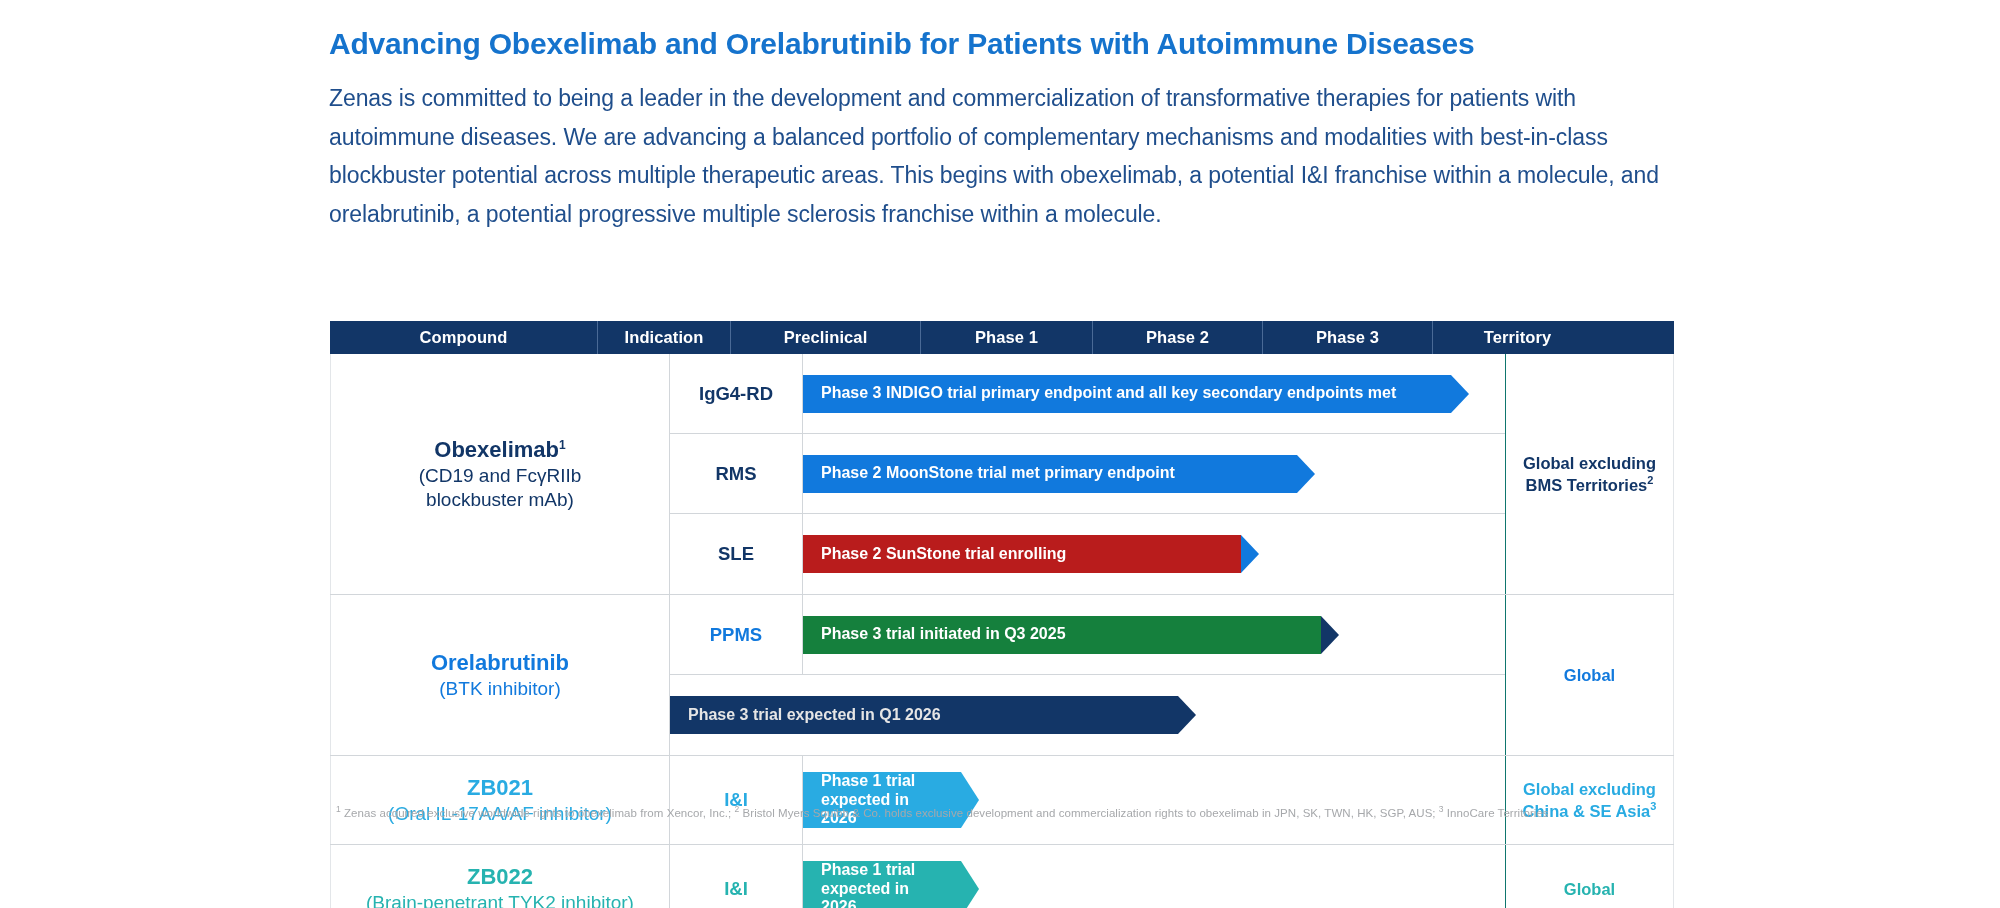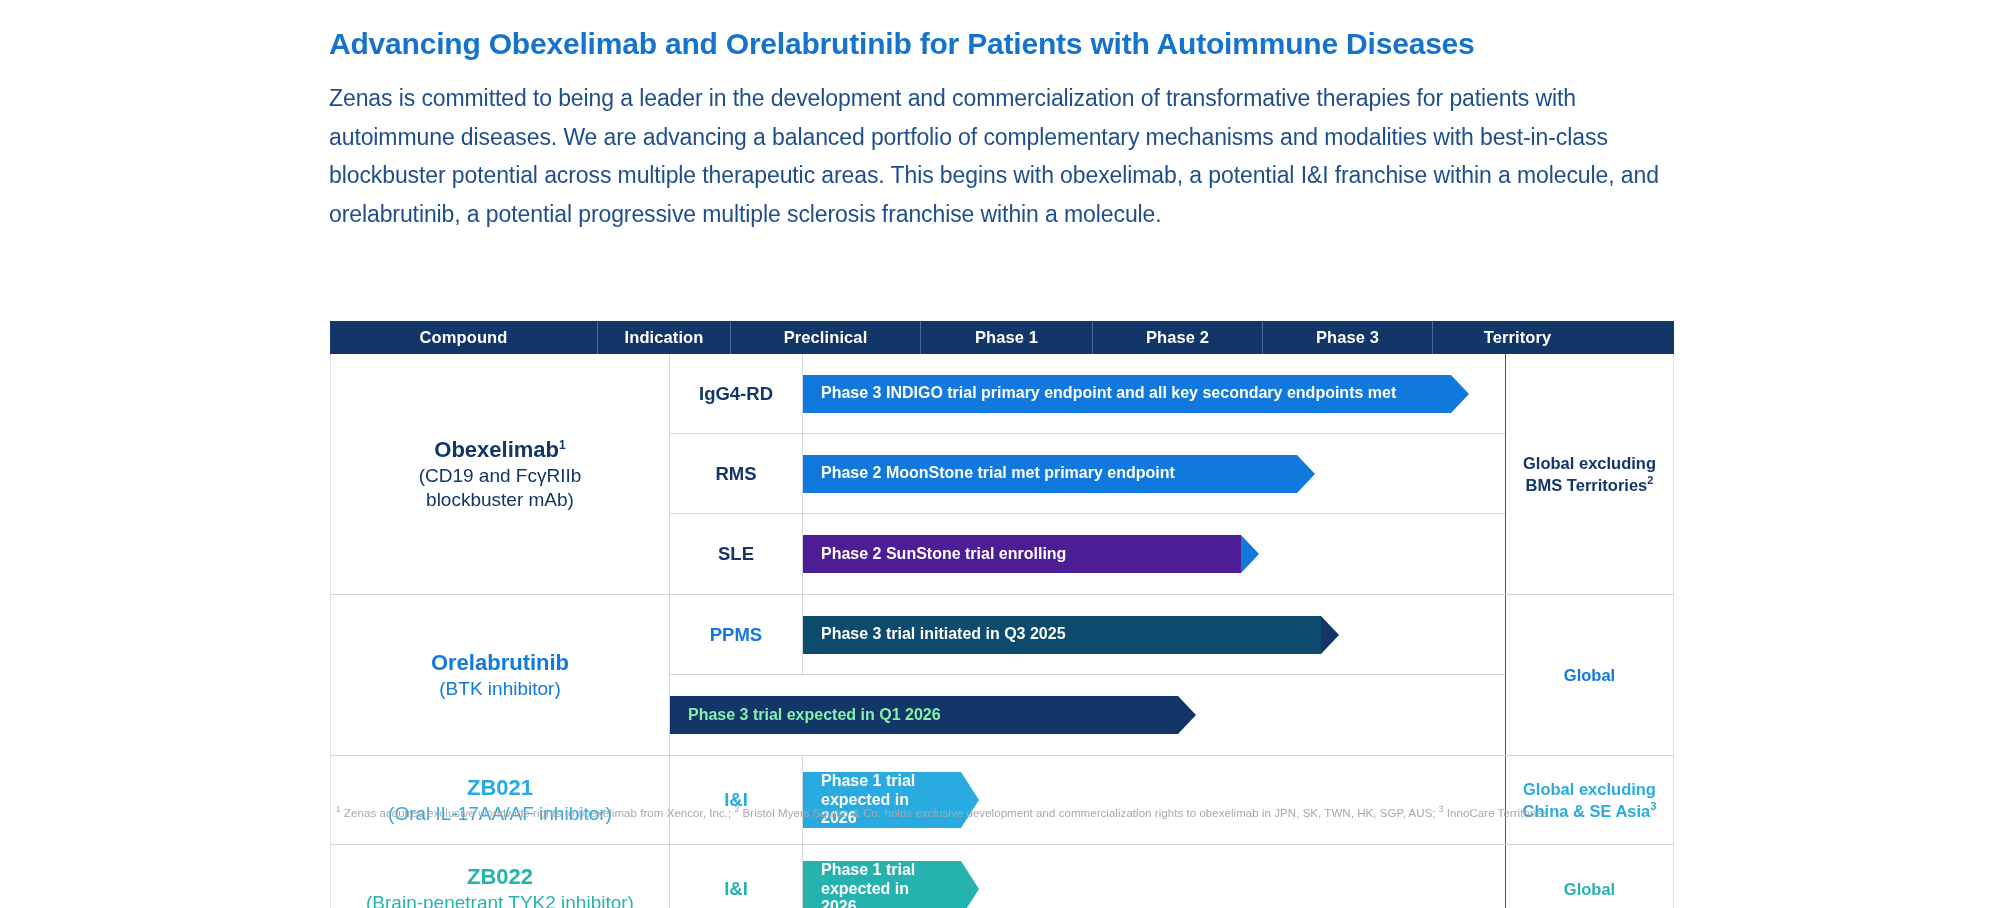--- a/index.html
+++ b/index.html
@@ -214,43 +214,43 @@
             </div>
             <div class="lane" style="height: 80px;">
               <div class="cell-indication" style="color: rgb(18, 54, 103);">RMS</div>
               <div class="track">
                 <div class="bar" style="background: rgb(17, 121, 221); color: rgb(17, 121, 221); width: 494px;"><span style="color: rgb(255, 255, 255); white-space: pre-line;">Phase 2 MoonStone trial met primary endpoint</span></div>
               </div>
             </div>
             <div class="lane" style="height: 80px;">
               <div class="cell-indication" style="color: rgb(18, 54, 103);">SLE</div>
               <div class="track">
-                <div class="bar" style="background: #4c1d95; color: rgb(17, 121, 221); width: 438px;"><span style="color: rgb(255, 255, 255); white-space: pre-line;">Phase 2 SunStone trial enrolling</span></div>
+                <div class="bar" style="background: #b91c1c; color: rgb(17, 121, 221); width: 438px;"><span style="color: rgb(255, 255, 255); white-space: pre-line;">Phase 2 SunStone trial enrolling</span></div>
               </div>
             </div>
           </div>
           <div class="cell-territory" style="color: rgb(18, 54, 103);">
             <div>Global excluding<br><span>BMS Territories</span><sup>2</sup></div>
           </div>
         </div>
         <div class="grow">
           <div class="cell-compound" style="color: rgb(17, 121, 221);">
             <div class="cmp-name">Orelabrutinib</div>
             <div class="cmp-sub">(BTK inhibitor)</div>
           </div>
           <div class="lanes">
             <div class="lane" style="height: 80px;">
               <div class="cell-indication" style="color: rgb(17, 121, 221);">PPMS</div>
               <div class="track">
-                <div class="bar" style="background: #0c4a6e; color: rgb(18, 54, 103); width: 518px;"><span style="color: rgb(255, 255, 255); white-space: pre-line;">Phase 3 trial initiated in Q3 2025</span></div>
-              </div>
-            </div>
-            <div class="lane" style="height: 80px;">
-              <div class="track">
-                <div class="bar" style="background: rgb(18, 54, 103); color: rgb(18, 54, 103); width: 508px;"><span style="color: #86efac; white-space: pre-line;">Phase 3 trial expected in Q1 2026</span></div>
+                <div class="bar" style="background: #15803d; color: rgb(18, 54, 103); width: 518px;"><span style="color: rgb(255, 255, 255); white-space: pre-line;">Phase 3 trial initiated in Q3 2025</span></div>
+              </div>
+            </div>
+            <div class="lane" style="height: 80px;">
+              <div class="track">
+                <div class="bar" style="background: rgb(18, 54, 103); color: rgb(18, 54, 103); width: 508px;"><span style="color: #e5e5e5; white-space: pre-line;">Phase 3 trial expected in Q1 2026</span></div>
               </div>
             </div>
           </div>
           <div class="cell-territory" style="color: rgb(17, 121, 221);">
             <div>Global</div>
           </div>
         </div>
         <div class="grow">
           <div class="cell-compound" style="color: rgb(41, 171, 226);">
             <div class="cmp-name">ZB021</div>

